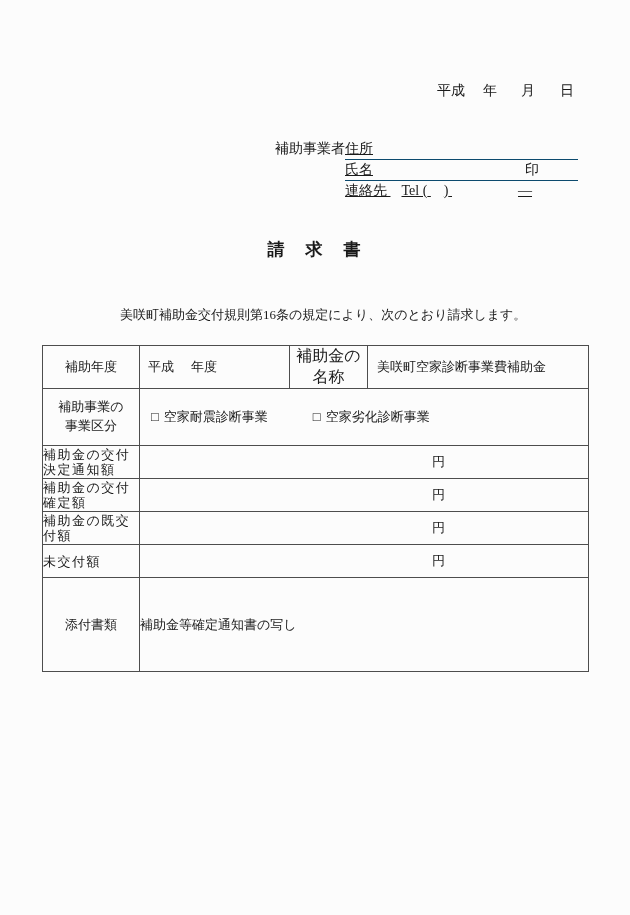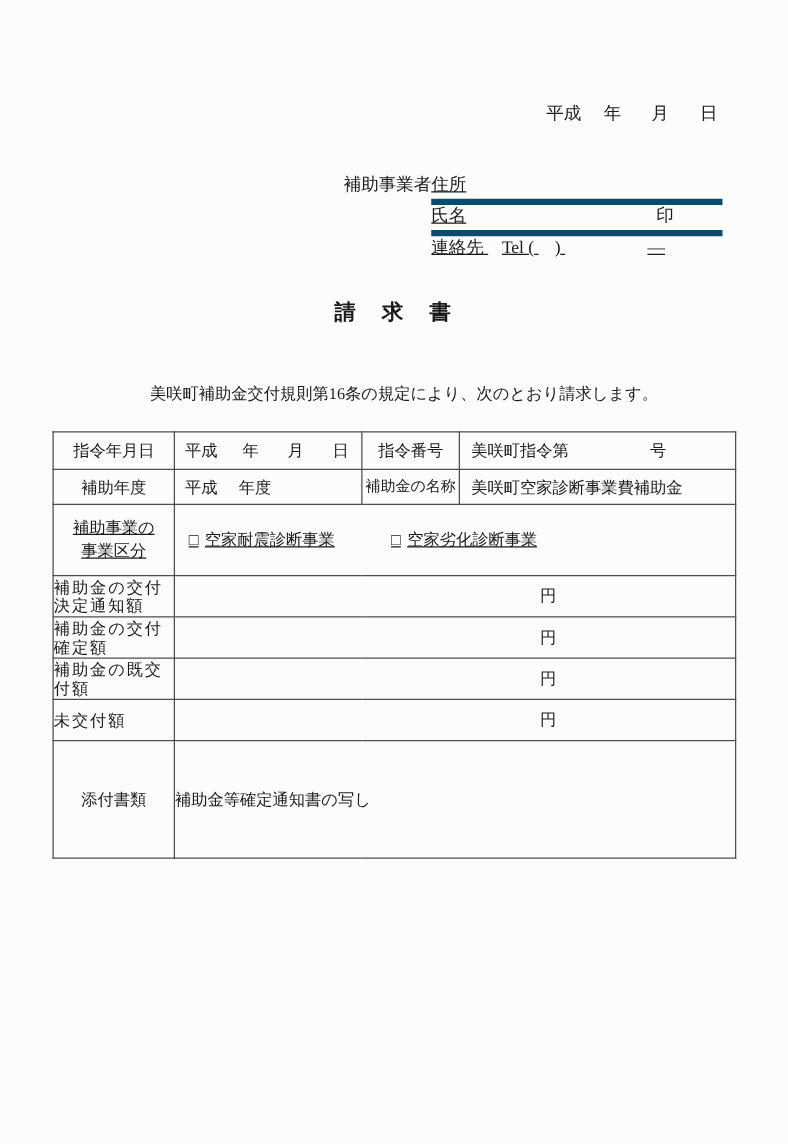--- a/index.html
+++ b/index.html
@@ -18,41 +18,41 @@
 
   
   .addressee{position:absolute;top:103px;left:57px;font-size:14px;white-space:nowrap;}
   .addressee .honorific{margin-left:109px;}
 
   
   .applicant{position:absolute;top:139px;left:275px;width:303px;font-size:14px;text-decoration:underline;}
   .applicant .ap-label{position:absolute;left:0;top:0;line-height:20px;}
   .applicant .fields{margin-left:70px;width:233px;}
   .field-row{position:relative;height:20px;line-height:20px;white-space:nowrap;}
-  .field-row.underlined{border-bottom:5px solid #0c4a6e;}
+  .field-row.underlined{border-bottom:1px solid #0c4a6e;}
   .seal{position:absolute;left:180px;top:0;}
   .tel-open{margin-left:11px;}
   .tel-close{margin-left:13px;}
   .tel-dash{margin-left:66px;}
 
   
   .doc-title{position:absolute;top:238px;left:0;width:630px;text-align:center;
     font-size:17px;font-weight:bold;letter-spacing:2px;}
 
   
   .body-text{position:absolute;top:306px;left:120px;font-size:13px;white-space:nowrap;}
 
   
   table.form{position:absolute;top:345px;left:42px;width:546px;border-collapse:collapse;
     table-layout:fixed;font-size:13px;}
   table.form td{border:1px solid #4d4d4d;padding:0;vertical-align:middle;overflow:hidden;}
-  tr.r1{height:30px;} tr.r2{height:28px;} tr.r3{height:57px;text-decoration:underline;}
+  tr.r1{height:30px;} tr.r2{height:28px;} tr.r3{height:57px;}
   tr.ramt{height:33px;} tr.r9{height:94px;}
   td.lbl{text-align:center;}
-  td.lbl-sm{text-align:center;font-size:12px;}
+  td.lbl-sm{text-align:center;font-size:16px;}
   .cellflex{display:flex;align-items:center;padding-left:8px;white-space:nowrap;}
   .cf-9{padding-left:9px;}
   .g20{margin-left:20px;} .g23{margin-left:23px;} .g17{margin-left:17px;} .g65{margin-left:65px;}
   td.catlbl div{text-align:center;line-height:1.45;}
   .chkrow{display:flex;align-items:center;padding-left:11px;white-space:nowrap;}
   .chk{font-size:13px;}
   .chk-label{margin-left:5px;}
   .chk2{margin-left:45px;}
   td.amtlbl{vertical-align:top;padding:2px 3px 0 3px;line-height:15px;letter-spacing:1.5px;margin-top:27px;}
   .yen{display:inline-block;margin-left:292px;}
@@ -96,38 +96,20 @@
 
   <table class="form">
     <colgroup>
         <col style="width:97px">
         <col style="width:150px">
         <col style="width:78px">
         <col style="width:221px">
       </colgroup>
 
     <tbody>
-        <tr class="r1">
-      <td class="lbl">指令年月日</td>
-      <td>
-        <div class="cellflex">
-          <span>平成</span>
-          <span class="g20">年</span>
-          <span class="g23">月</span>
-          <span class="g23">日</span>
-        </div>
-      </td>
-      <td class="lbl">指令番号</td>
-      <td>
-        <div class="cellflex cf-9">
-          <span>美咲町指令第</span>
-          <span class="g65">号</span>
-        </div>
-      </td>
-    </tr>
 
     <tr class="r2">
       <td class="lbl">補助年度</td>
       <td>
         <div class="cellflex">
           <span>平成</span>
           <span class="g17">年度</span>
         </div>
       </td>
       <td class="lbl-sm">補助金の名称</td>

